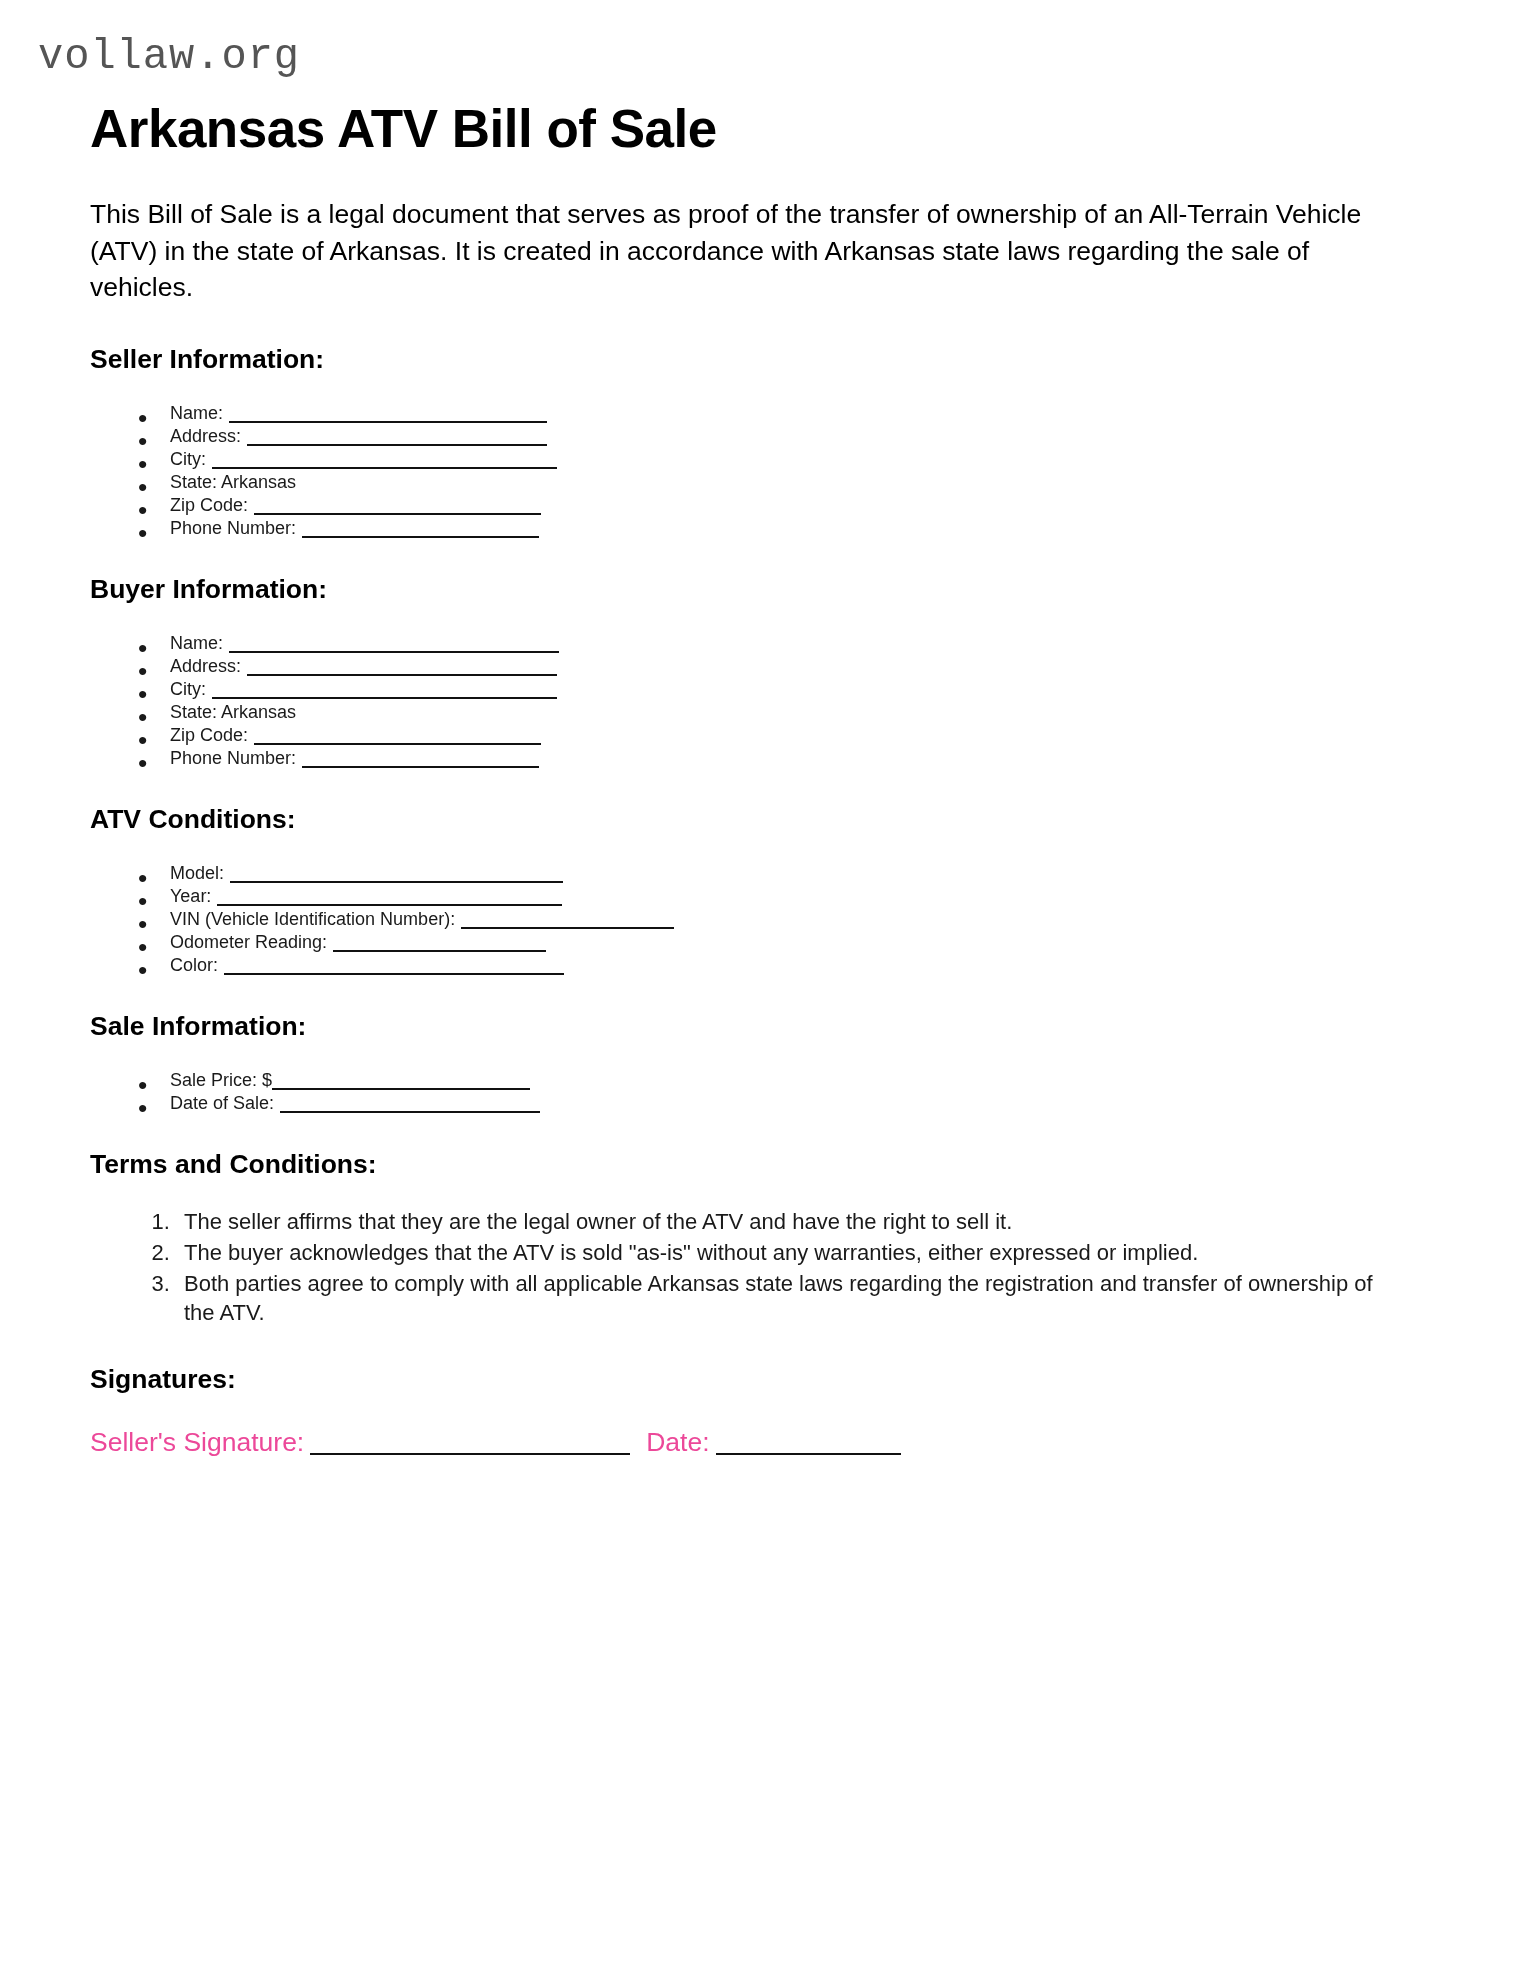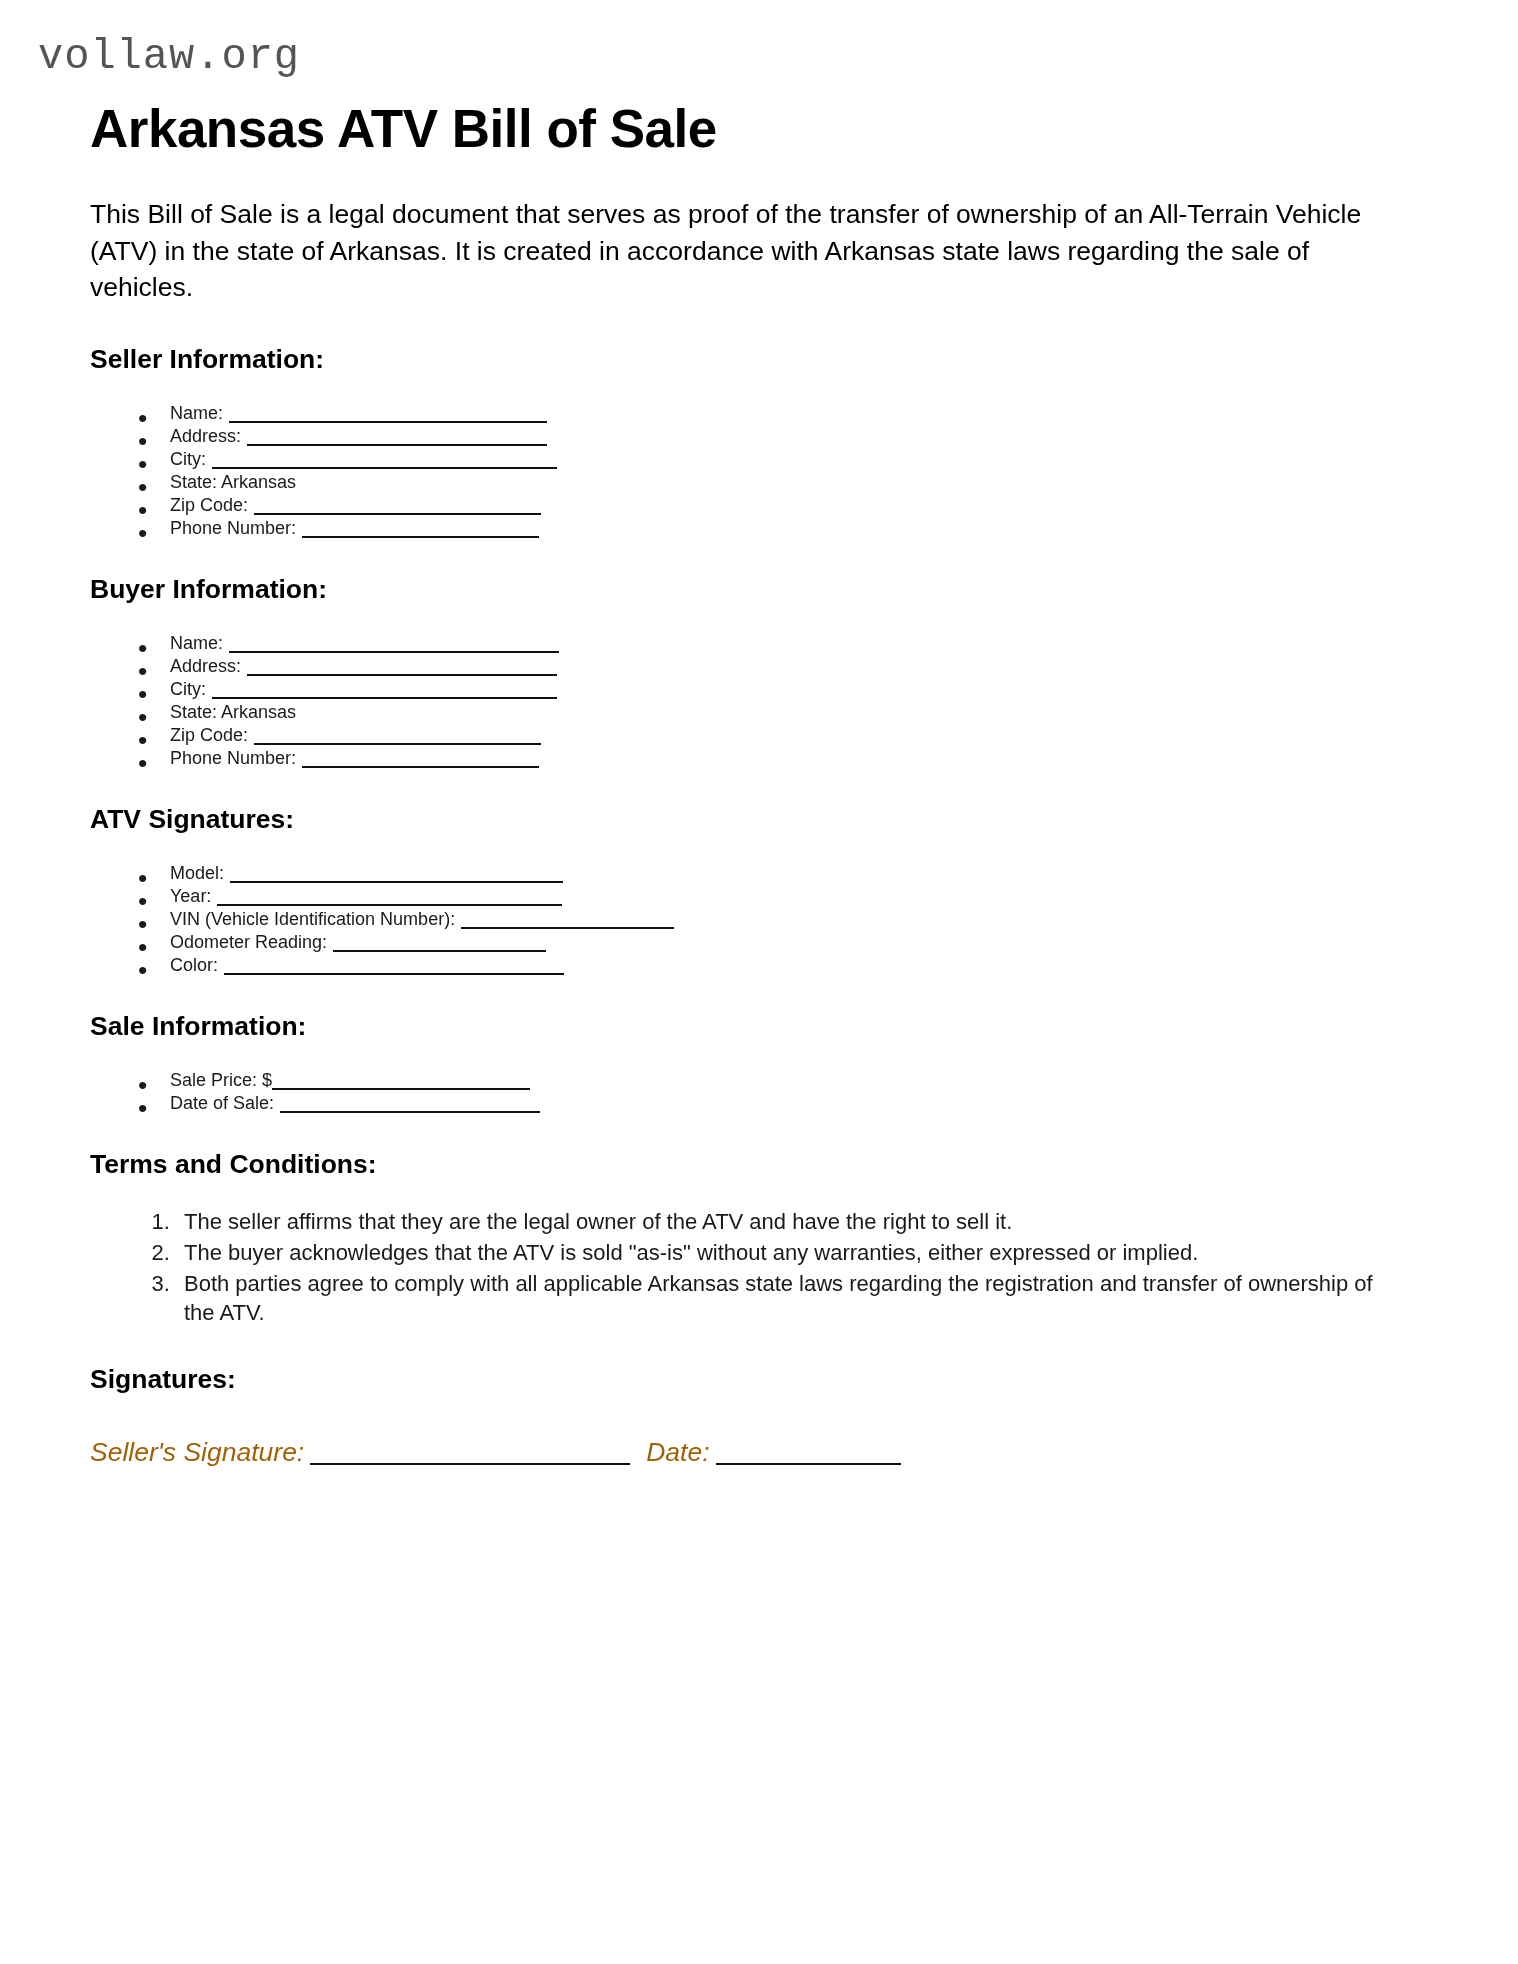--- a/index.html
+++ b/index.html
@@ -100,24 +100,23 @@
   }
   ol.terms-list li {
     margin: 0 0 2px 0;
     padding-left: 8px;
     max-width: 1190px;
     color: #1a1a1a;
   }
   .signature-row {
     font-size: 26.5px;
     line-height: 1.3;
-    margin-top: 40px;
+    margin-top: 30px;
     white-space: nowrap;
-    color: #a16207;
-    font-style: italic;
+    color: #ec4899;
   }
   .sig-label { }
   .spacer-gap { display: inline-block; width: 16px; }
 </style>
 </head>
 <body>
 
 <div class="page">
 
   <div class="watermark">vollaw.org</div>
@@ -141,21 +140,21 @@
     <h2 class="section-heading">Buyer Information:</h2>
     <ul class="field-list">
         <li><span>Name:</span><span class="blank" style="width: 330px;"></span></li>
         <li><span>Address:</span><span class="blank" style="width: 310px;"></span></li>
         <li><span>City:</span><span class="blank" style="width: 345px;"></span></li>
         <li><span>State:</span><span> Arkansas</span></li>
         <li><span>Zip Code:</span><span class="blank" style="width: 287px;"></span></li>
         <li><span>Phone Number:</span><span class="blank" style="width: 237px;"></span></li>
       </ul>
 
-    <h2 class="section-heading">ATV Signatures:</h2>
+    <h2 class="section-heading">ATV Conditions:</h2>
     <ul class="field-list">
         <li><span>Model:</span><span class="blank" style="width: 333px;"></span></li>
         <li><span>Year:</span><span class="blank" style="width: 345px;"></span></li>
         <li><span>VIN (Vehicle Identification Number):</span><span class="blank" style="width: 213px;"></span></li>
         <li><span>Odometer Reading:</span><span class="blank" style="width: 213px;"></span></li>
         <li><span>Color:</span><span class="blank" style="width: 340px;"></span></li>
       </ul>
 
     <h2 class="section-heading">Sale Information:</h2>
     <ul class="field-list">

